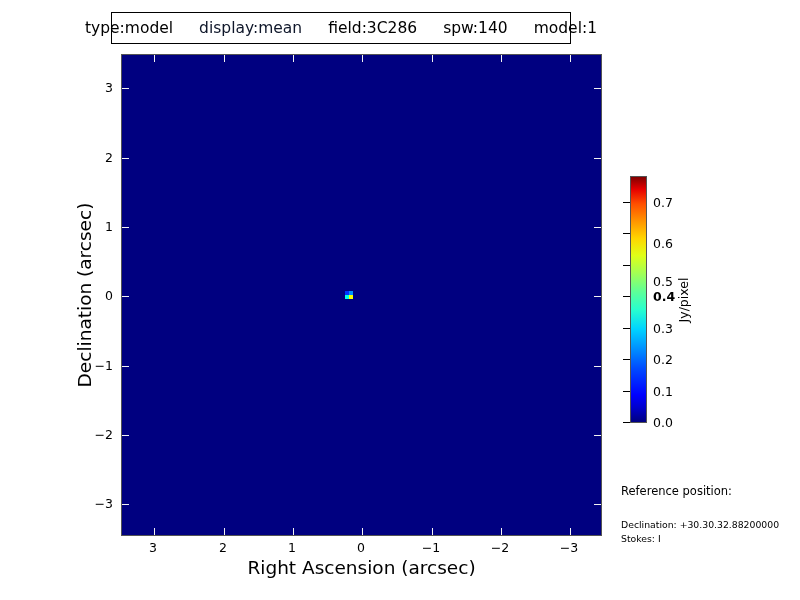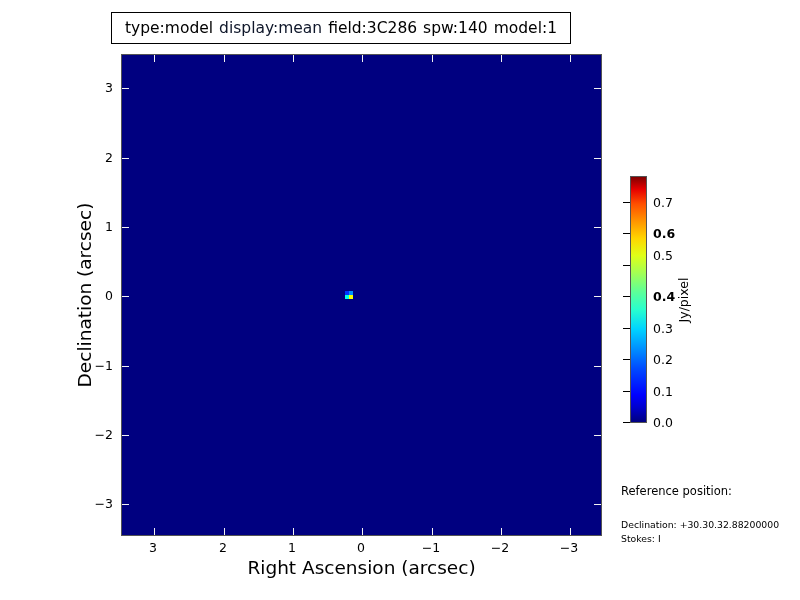--- a/index.html
+++ b/index.html
@@ -22,21 +22,21 @@
     left: 111px;
     top: 12px;
     width: 460px;
     height: 32px;
     border: 1.5px solid #000000;
     background: #ffffff;
     box-sizing: border-box;
     display: flex;
     align-items: center;
     justify-content: center;
-    gap: 6px;
+    gap: 26px;
     font-size: 15.5px;
     white-space: nowrap;
   }
   #title-box .seg { color: #000000; }
   #title-box .seg-hl { color: #0f172a; }
 
   
   #axes-frame {
     position: absolute;
     left: 121px;
@@ -256,22 +256,22 @@
 <div class="cb-tick" style="top:296px;"></div>
 <div class="cb-tick" style="top:265px;"></div>
 <div class="cb-tick" style="top:233px;"></div>
 <div class="cb-tick" style="top:202px;"></div>
 
 <div class="cb-ticklabel" style="top:422px;">0.0</div>
 <div class="cb-ticklabel" style="top:391px;">0.1</div>
 <div class="cb-ticklabel" style="top:359px;">0.2</div>
 <div class="cb-ticklabel" style="top:328px;">0.3</div>
 <div class="cb-ticklabel" style="top:296px;font-weight:bold;">0.4</div>
-<div class="cb-ticklabel" style="top:255px;text-align:center;">0.5</div>
-<div class="cb-ticklabel" style="top:233px;font-weight:bold;">0.6</div>
+<div class="cb-ticklabel" style="top:281px;text-align:center;">0.5</div>
+<div class="cb-ticklabel" style="top:243px;">0.6</div>
 <div class="cb-ticklabel" style="top:202px;">0.7</div>
 
 <div id="colorbar-title">Jy/pixel</div>
 
 <div id="refpos-block">
   <div id="refpos-heading">Reference position:</div>
   <div class="refline">Declination: +30.30.32.88200000</div>
   <div class="refline">Stokes: I</div>
 </div>
 

